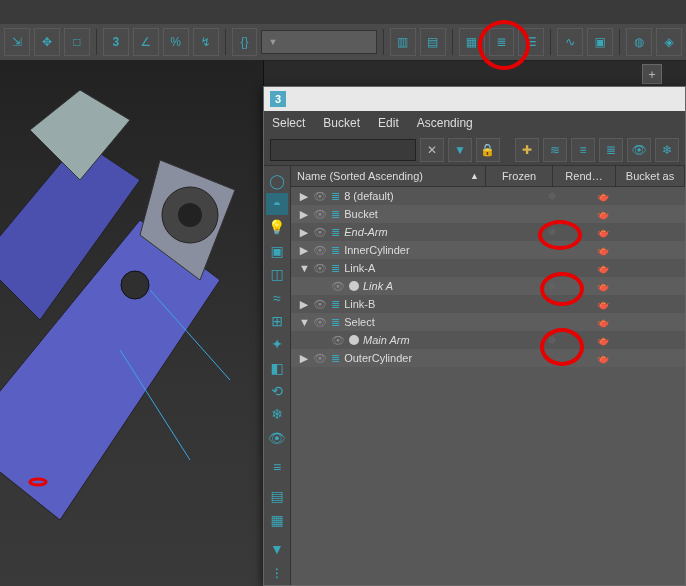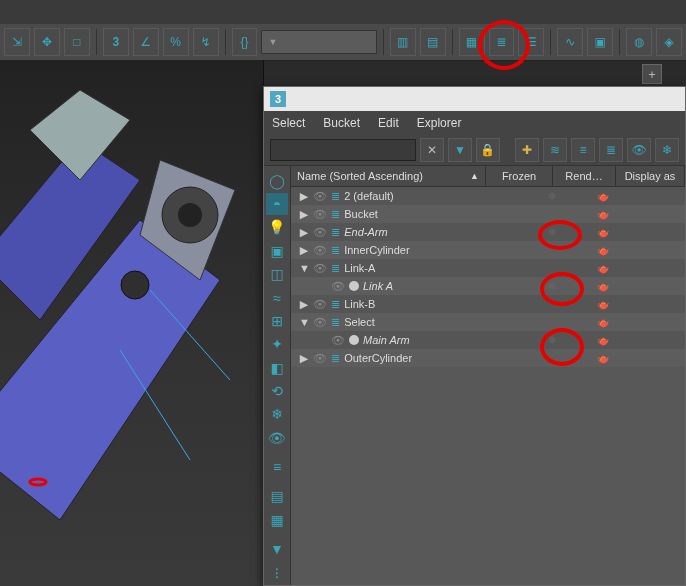--- a/index.html
+++ b/index.html
@@ -304,21 +304,21 @@
 <div class="plus-btn">＋</div>
 
 <div class="panel">
   <div class="titlebar">
     <div class="appicon">3</div>
   </div>
   <div class="menubar">
     <span>Select</span>
     <span>Bucket</span>
     <span>Edit</span>
-    <span>Explorer</span>
+    <span>Ascending</span>
   </div>
   <div class="filterbar">
     <div class="searchbox"></div>
     <div class="fbtn">✕</div>
     <div class="fbtn funnel">▼</div>
     <div class="fbtn lock">🔒</div>
     <div style="flex:1"></div>
     <div class="fbtn" style="color:#d8b24a">✚</div>
     <div class="fbtn" style="color:#3aa6b9">≋</div>
     <div class="fbtn" style="color:#3aa6b9">≡</div>
@@ -353,30 +353,30 @@
     </div>
 
     <div class="grid">
       <div class="header">
         <div class="col col-name">
           <span>Name (Sorted Ascending)</span>
           <span style="margin-left:auto;font-size:9px">▲</span>
         </div>
         <div class="col col-frozen">Frozen</div>
         <div class="col col-rend">Rend…</div>
-        <div class="col col-disp">Display as</div>
+        <div class="col col-disp">Bucket as</div>
       </div>
       <div class="rows" id="rows">
           <div class="row">
             <div class="c-name">
               <span style="display: inline-block; width: 0px;"></span>
               <span class="tw">▶</span>
               <span class="eye">👁</span>
               <span class="layer-ic">≣</span>
-              <span>2 (default)</span>
+              <span>8 (default)</span>
             </div>
             <div class="c-frozen" style="color: rgb(102, 102, 102);">❄</div>
             <div class="c-rend" style="font-size: 10px;">🫖</div>
             <div class="c-disp"></div>
           </div>
           <div class="row">
             <div class="c-name">
               <span style="display: inline-block; width: 0px;"></span>
               <span class="tw">▶</span>
               <span class="eye">👁</span>

